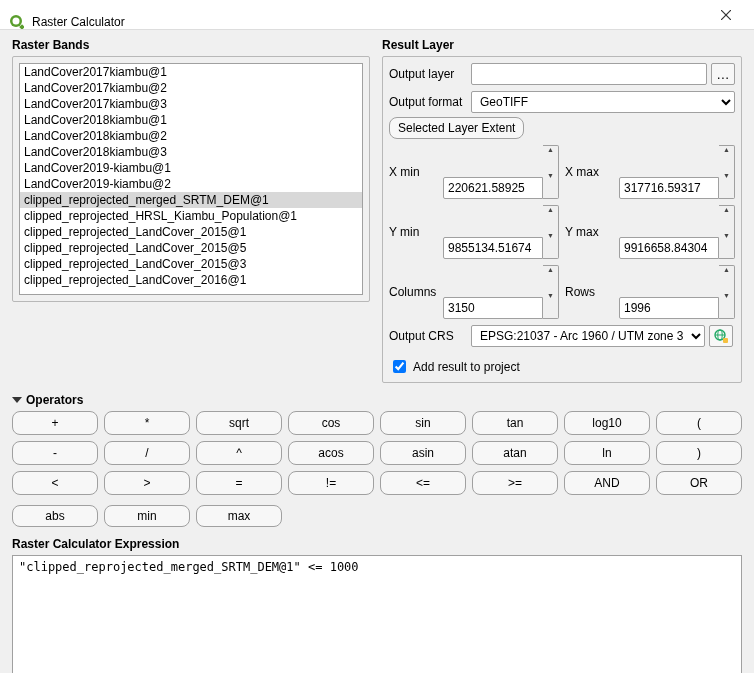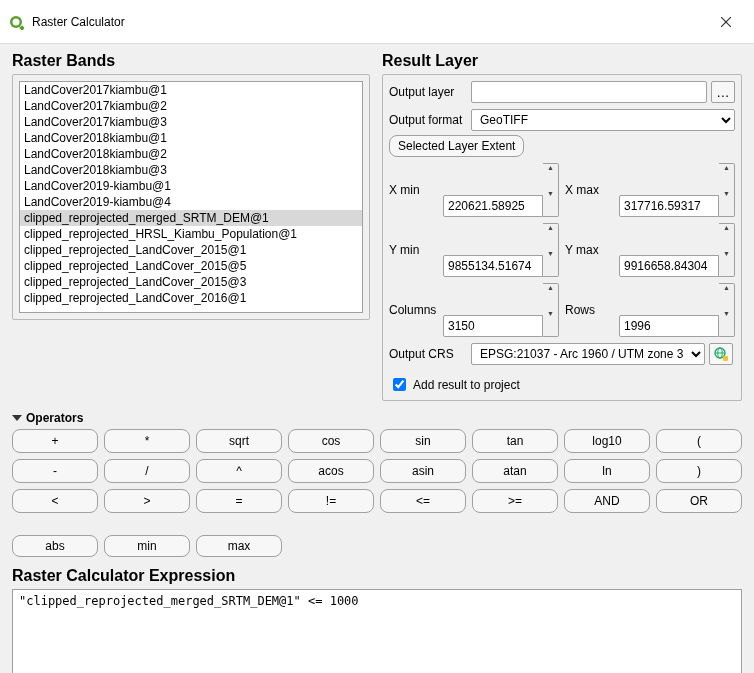--- a/index.html
+++ b/index.html
@@ -8,23 +8,23 @@
     font-family: "Segoe UI", Tahoma, sans-serif;
     font-size: 12px;
     background: #f0f0f0;
     color: #000;
     width: 754px;
     height: 673px;
     overflow: hidden;
   }
   .titlebar {
     background: #fff;
-    height: 44px;
-    display: flex;
-    align-items: center;
+    height: 30px;
+    display: flex;
+    align-items: flex-end;
     padding: 0 8px;
     border-bottom: 1px solid #ddd;
   }
   .titlebar .logo {
     width: 16px; height: 16px;
     margin-right: 8px;
     display: inline-flex;
   }
   .titlebar .title { flex: 1; font-size: 12px; }
   .titlebar .close {
@@ -39,21 +39,21 @@
   .top-row {
     display: flex;
     gap: 12px;
   }
   .group {
     display: flex;
     flex-direction: column;
   }
   .group-title {
     font-weight: bold;
-    font-size: 16px;
+    font-size: 12px;
     margin-bottom: 4px;
   }
   .group-box {
     border: 1px solid #b8b8b8;
     background: #f0f0f0;
     border-radius: 2px;
     padding: 6px;
   }
   .bands-col { flex: 0 0 358px; }
   .result-col { flex: 1; }
@@ -169,21 +169,21 @@
   .op-grid {
     display: grid;
     grid-template-columns: repeat(8, 1fr);
     gap: 6px;
   }
   .op-grid .btn { padding: 4px 0; }
   .op-partial {
     display: grid;
     grid-template-columns: repeat(8, 1fr);
     gap: 6px;
-    margin-top: 22px;
+    margin-top: 10px;
   }
   .expr-section { margin-top: 10px; }
   .expr-box {
     background: #fff;
     border: 1px solid #a0a0a0;
     height: 120px;
     padding: 4px 6px;
     font-family: Consolas, monospace;
     font-size: 12px;
     overflow: auto;
@@ -230,21 +230,21 @@
       <div class="group-title">Raster Bands</div>
       <div class="group-box">
         <div class="listbox" id="bands-list">
             <div class="item">LandCover2017kiambu@1</div>
             <div class="item">LandCover2017kiambu@2</div>
             <div class="item">LandCover2017kiambu@3</div>
             <div class="item">LandCover2018kiambu@1</div>
             <div class="item">LandCover2018kiambu@2</div>
             <div class="item">LandCover2018kiambu@3</div>
             <div class="item">LandCover2019-kiambu@1</div>
-            <div class="item">LandCover2019-kiambu@4</div>
+            <div class="item">LandCover2019-kiambu@2</div>
             <div class="item sel">clipped_reprojected_merged_SRTM_DEM@1</div>
             <div class="item">clipped_reprojected_HRSL_Kiambu_Population@1</div>
             <div class="item">clipped_reprojected_LandCover_2015@1</div>
             <div class="item">clipped_reprojected_LandCover_2015@5</div>
             <div class="item">clipped_reprojected_LandCover_2015@3</div>
             <div class="item">clipped_reprojected_LandCover_2016@1</div>
           </div>
       </div>
     </div>
 

